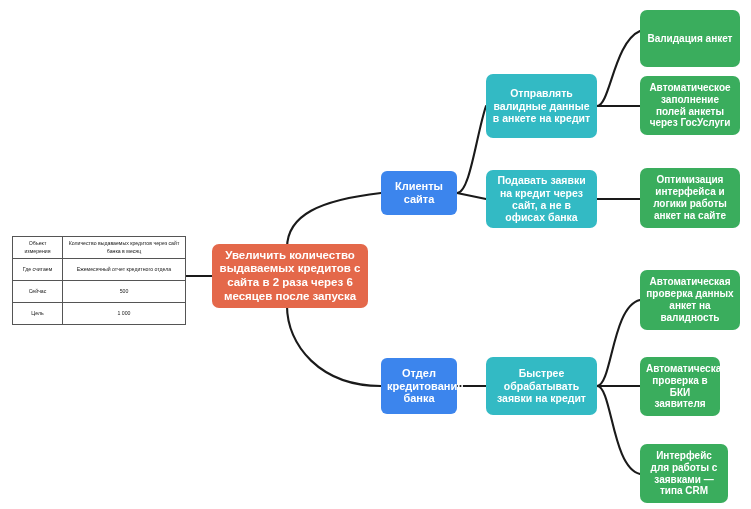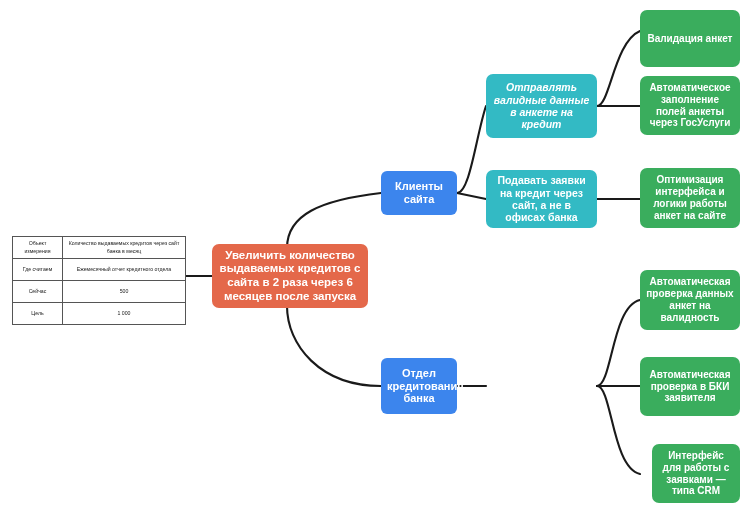--- a/index.html
+++ b/index.html
@@ -104,39 +104,42 @@
     <span>Увеличить количество выдаваемых кредитов с сайта в 2 раза через 6 месяцев после запуска</span>
   </div>
 
   <div class="node node-blue" style="left:381px;top:171px;width:76px;height:44px;">
     <span>Клиенты сайта</span>
   </div>
   <div class="node node-blue" style="left:381px;top:358px;width:76px;height:56px;">
     <span>Отдел кредитования банка</span>
   </div>
 
-  <div class="node node-teal" style="left:486px;top:74px;width:111px;height:64px;font-style:italic;">
+  <div class="node node-teal" style="left:486px;top:74px;width:111px;height:64px;">
     <span>Отправлять валидные данные в анкете на кредит</span>
   </div>
   <div class="node node-teal" style="left:486px;top:170px;width:111px;height:58px;">
     <span>Подавать заявки на кредит через сайт, а не в офисах банка</span>
+  </div>
+  <div class="node node-teal" style="left:486px;top:357px;width:111px;height:58px;">
+    <span>Быстрее обрабатывать заявки на кредит</span>
   </div>
 
   <div class="node node-green" style="left:640px;top:10px;width:100px;height:57px;">
     <span>Валидация анкет</span>
   </div>
   <div class="node node-green" style="left:640px;top:76px;width:100px;height:59px;justify-content:center;">
     <span>Автоматическое заполнение полей анкеты через ГосУслуги</span>
   </div>
   <div class="node node-green" style="left:640px;top:168px;width:100px;height:60px;">
     <span>Оптимизация интерфейса и логики работы анкет на сайте</span>
   </div>
   <div class="node node-green" style="left:640px;top:270px;width:100px;height:60px;text-align:center;">
     <span>Автоматическая проверка данных анкет на валидность</span>
   </div>
-  <div class="node node-green" style="left:640px;top:357px;width:100px;height:59px;">
+  <div class="node node-green" style="left:640px;top:357px;width:80px;height:59px;">
     <span>Автоматическая проверка в БКИ заявителя</span>
   </div>
-  <div class="node node-green" style="left:640px;top:444px;width:88px;height:59px;margin-left:12px;">
+  <div class="node node-green" style="left:640px;top:444px;width:88px;height:59px;">
     <span>Интерфейс для работы с заявками — типа CRM</span>
   </div>
 
 </div>
 
 </body></html>

